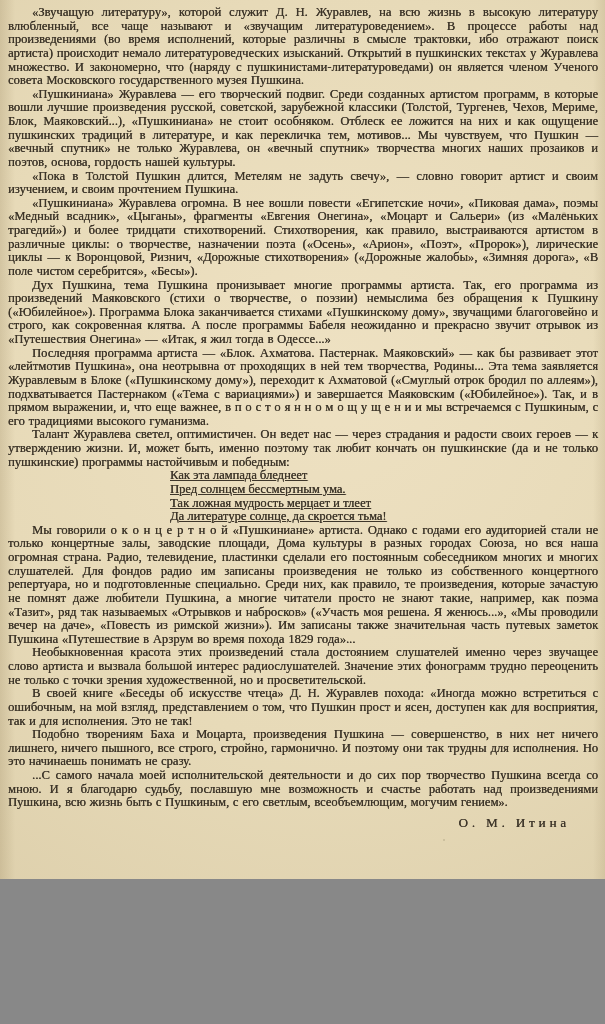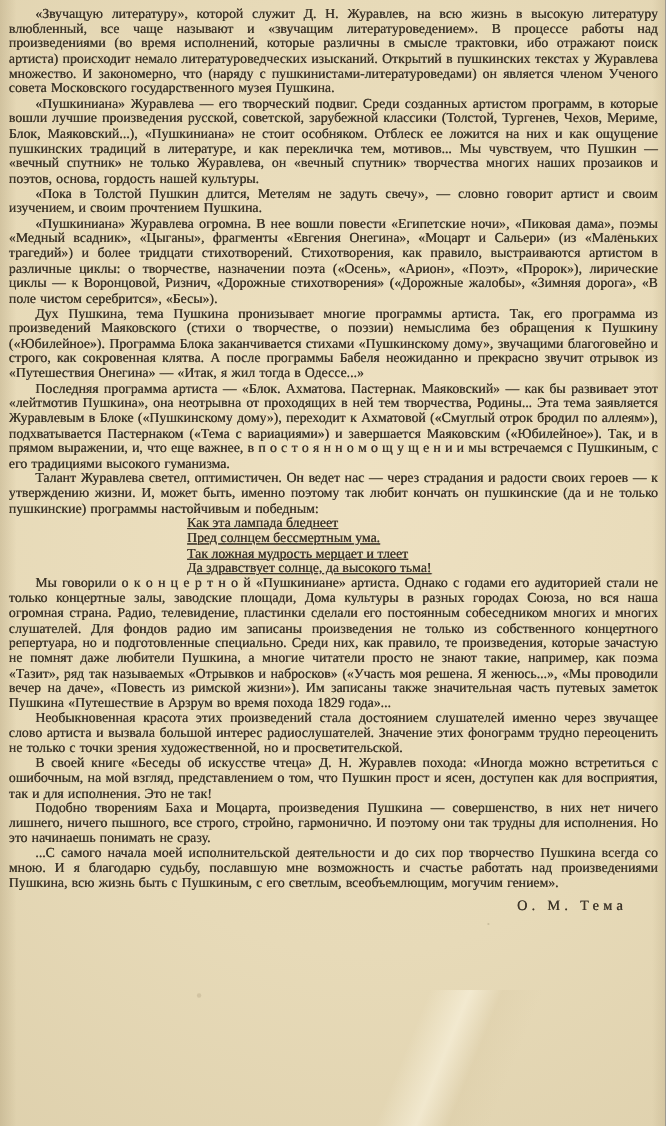--- a/index.html
+++ b/index.html
@@ -3,21 +3,21 @@
 <meta charset="utf-8">
 <style>
   html, body {
     margin: 0;
     padding: 0;
     background: #888;
   }
   .page {
     position: relative;
     width: 605px;
-    height: 1024px;
+    height: 879px;
     margin: 0 auto;
     overflow: hidden;
     background:
       linear-gradient(90deg, rgba(130,110,70,0.20) 0%, rgba(130,110,70,0.0) 2.5%),
       linear-gradient(270deg, rgba(130,110,70,0.14) 0%, rgba(130,110,70,0.0) 2%),
       radial-gradient(130% 95% at 55% 42%, #eee1c2 0%, #e7dab8 45%, #ddcfab 80%, #d0c09a 100%);
     font-family: "Liberation Serif", "DejaVu Serif", serif;
     color: #3e362a;
   }
   .crease {
@@ -91,24 +91,24 @@
     <p>«Пока в Толстой Пушкин длится, Метелям не задуть свечу», — словно говорит артист и своим изучением, и своим прочтением Пушкина.</p>
     <p>«Пушкиниана» Журавлева огромна. В нее вошли повести «Египетские ночи», «Пиковая дама», поэмы «Медный всадник», «Цыганы», фрагменты «Евгения Онегина», «Моцарт и Сальери» (из «Маленьких трагедий») и более тридцати стихотворений. Стихотворения, как правило, выстраиваются артистом в различные циклы: о творчестве, назначении поэта («Осень», «Арион», «Поэт», «Пророк»), лирические циклы — к Воронцовой, Ризнич, «Дорожные стихотворения» («Дорожные жалобы», «Зимняя дорога», «В поле чистом серебрится», «Бесы»).</p>
     <p>Дух Пушкина, тема Пушкина пронизывает многие программы артиста. Так, его программа из произведений Маяковского (стихи о творчестве, о поэзии) немыслима без обращения к Пушкину («Юбилейное»). Программа Блока заканчивается стихами «Пушкинскому дому», звучащими благоговейно и строго, как сокровенная клятва. А после программы Бабеля неожиданно и прекрасно звучит отрывок из «Путешествия Онегина» — «Итак, я жил тогда в Одессе...»</p>
     <p>Последняя программа артиста — «Блок. Ахматова. Пастернак. Маяковский» — как бы развивает этот «лейтмотив Пушкина», она неотрывна от проходящих в ней тем творчества, Родины... Эта тема заявляется Журавлевым в Блоке («Пушкинскому дому»), переходит к Ахматовой («Смуглый отрок бродил по аллеям»), подхватывается Пастернаком («Тема с вариациями») и завершается Маяковским («Юбилейное»). Так, и в прямом выражении, и, что еще важнее, в п о с т о я н н о м  о щ у щ е н и и  мы встречаемся с Пушкиным, с его традициями высокого гуманизма.</p>
     <p>Талант Журавлева светел, оптимистичен. Он ведет нас — через страдания и радости своих героев — к утверждению жизни. И, может быть, именно поэтому так любит кончать он пушкинские (да и не только пушкинские) программы настойчивым и победным:</p>
 
     <div class="verse">
       <div class="verse-line">Как эта лампада бледнеет</div>
       <div class="verse-line">Пред солнцем бессмертным ума.</div>
       <div class="verse-line">Так ложная мудрость мерцает и тлеет</div>
-      <div class="verse-line">Да здравствует солнце, да высокого тьма!</div>
+      <div class="verse-line">Да литературе солнце, да скроется тьма!</div>
     </div>
 
     <p>Мы говорили о  к о н ц е р т н о й  «Пушкиниане» артиста. Однако с годами его аудиторией стали не только концертные залы, заводские площади, Дома культуры в разных городах Союза, но вся наша огромная страна. Радио, телевидение, пластинки сделали его постоянным собеседником многих и многих слушателей. Для фондов радио им записаны произведения не только из собственного концертного репертуара, но и подготовленные специально. Среди них, как правило, те произведения, которые зачастую не помнят даже любители Пушкина, а многие читатели просто не знают такие, например, как поэма «Тазит», ряд так называемых «Отрывков и набросков» («Участь моя решена. Я женюсь...», «Мы проводили вечер на даче», «Повесть из римской жизни»). Им записаны также значительная часть путевых заметок Пушкина «Путешествие в Арзрум во время похода 1829 года»...</p>
     <p>Необыкновенная красота этих произведений стала достоянием слушателей именно через звучащее слово артиста и вызвала большой интерес радиослушателей. Значение этих фонограмм трудно переоценить не только с точки зрения художественной, но и просветительской.</p>
     <p>В своей книге «Беседы об искусстве чтеца» Д. Н. Журавлев похода: «Иногда можно встретиться с ошибочным, на мой взгляд, представлением о том, что Пушкин прост и ясен, доступен как для восприятия, так и для исполнения. Это не так!</p>
     <p>Подобно творениям Баха и Моцарта, произведения Пушкина — совершенство, в них нет ничего лишнего, ничего пышного, все строго, стройно, гармонично. И поэтому они так трудны для исполнения. Но это начинаешь понимать не сразу.</p>
     <p>...С самого начала моей исполнительской деятельности и до сих пор творчество Пушкина всегда со мною. И я благодарю судьбу, пославшую мне возможность и счастье работать над произведениями Пушкина, всю жизнь быть с Пушкиным, с его светлым, всеобъемлющим, могучим гением».</p>
 
-    <div class="signature">О. М. Тема</div>
+    <div class="signature">О. М. Итина</div>
   </div>
 </div>
 
 </body></html>

